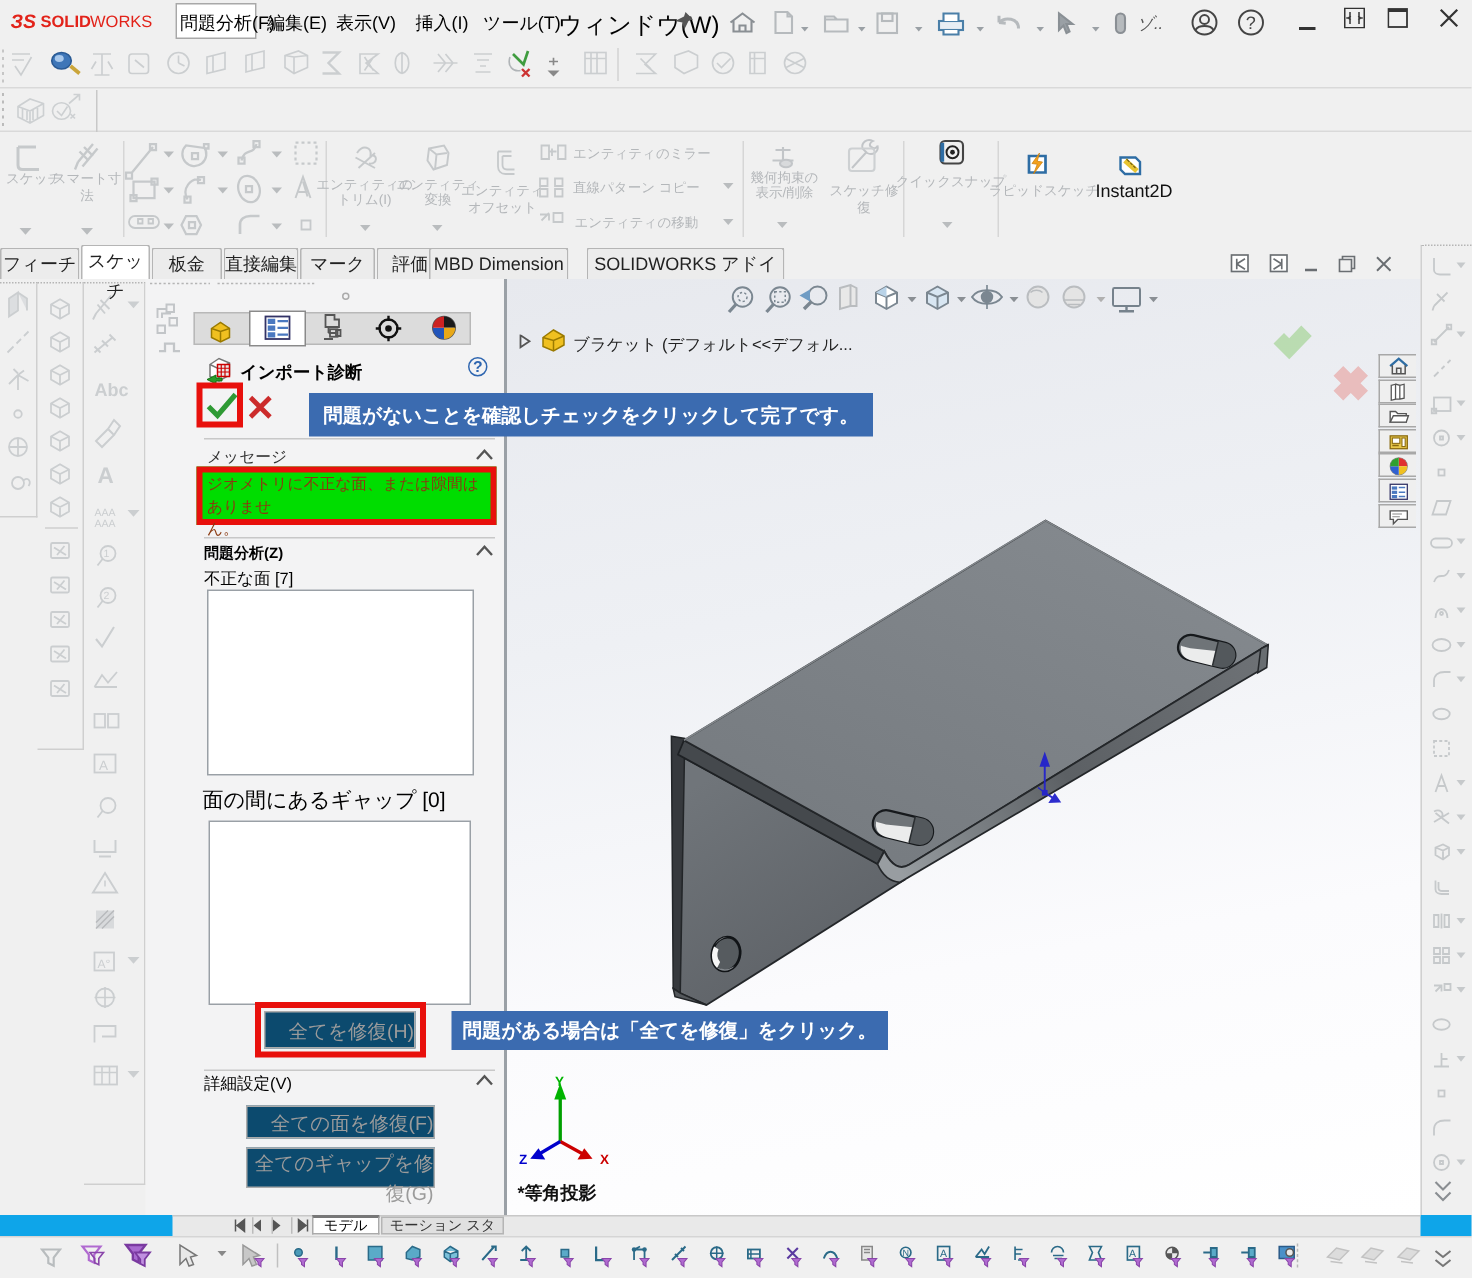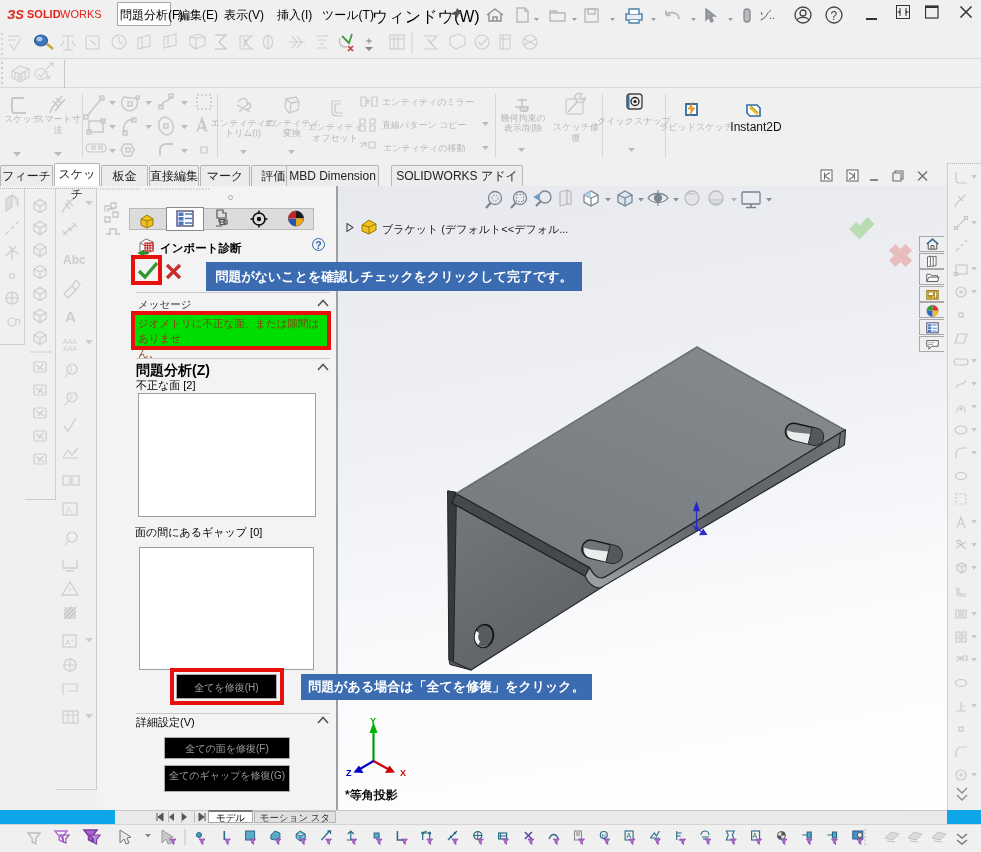--- a/index.html
+++ b/index.html
@@ -243,21 +243,21 @@
    <path d="M50 11 L58 11" stroke-width="1.6"></path>
    <path d="M73 4 L73 12 L81 12 L81 4 Z M75 4 L75 2 L83 2 L83 10 L81 10"></path>
    <path d="M98 2.5 L107 11.5 M107 2.5 L98 11.5" stroke-width="1.3"></path>
   </g>
  </svg>
 </div>
 <style>
 .tab{top:3px;height:21px;background:#ececec;border:1px solid #b5b5b5;border-bottom:none;font-size:12px;color:#222;text-align:center;line-height:20px;border-radius:2px 2px 0 0}
 .tab.active{background:#fff;top:1px;height:23px;z-index:3}
 .tip{background:#3b6bb0;color:#fff;font-size:13px;font-weight:bold;text-align:center;z-index:40}
-.btn{background:#000000;border:1px solid #ababab;color:#9b9b9b;font-size:10px;text-align:center}
+.btn{background:#0c4a6e;border:1px solid #ababab;color:#9b9b9b;font-size:13px;text-align:right}
 </style>
 
 <div class="ab" id="main" style="left:0;top:186px;width:981px;height:638px;background:#f0f0f0">
 
  <div class="ab" style="left:0;top:2px;width:25px;height:157px;border-right:1px solid #cfcfcf;border-bottom:1px solid #cfcfcf;border-top:1px dotted #b5b5b5"></div>
  <div class="ab" style="left:25px;top:2px;width:31px;height:312px;border-right:1px solid #cfcfcf;border-bottom:1px solid #cfcfcf;border-top:1px dotted #b5b5b5"></div>
  <div class="ab" style="left:56px;top:2px;width:41px;height:602px;border-right:1px solid #cfcfcf;border-bottom:1px solid #cfcfcf;border-top:1px dotted #b5b5b5"></div>
  <svg class="ab" style="left:0;top:0" width="97" height="620" viewBox="0 0 97 620" id="leftcols">
         <g fill="none" stroke="#cbced0" stroke-width="1.2">
           <path d="M6 13 L12 9 L12 21 L6 25 Z M12 9 L18 13 L18 21" fill="#dcdee0"></path>
@@ -426,27 +426,27 @@
         <path d="M2 2 L15 15 M15 2 L2 15" stroke="#cc2b2b" stroke-width="3.2"></path>
       </svg>
  <div class="ab tip" style="left:206px;top:76px;width:376px;height:29px;line-height:29px">問題がないことを確認しチェックをクリックして完了です。</div>
  <div class="ab" style="left:136px;top:105.5px;width:194px;height:1px;background:#c8c8c8"></div>
  <div class="tx" style="left:138px;top:112px;font-size:10.5px;color:#333">メッセージ</div>
  <svg class="ab" style="left:317px;top:113px" width="12" height="8" viewBox="0 0 12 8">
         <path d="M1 7 L6 1.5 L11 7" fill="none" stroke="#555" stroke-width="1.6"></path>
       </svg>
  <div class="ab" style="left:131px;top:125px;width:200px;height:39px;background:#0d0;border:4px solid #e8100c;color:#8a3a10;font-size:10.5px;line-height:15px;padding:1px 3px">ジオメトリに不正な面、または隙間はありませ<br>ん。</div>
  <div class="ab" style="left:136px;top:171.5px;width:194px;height:1px;background:#c8c8c8"></div>
- <div class="tx" style="left:136px;top:176px;font-size:14px;font-weight:bold;color:#000">問題分析(Z)</div>
+ <div class="tx" style="left:136px;top:176px;font-size:10px;font-weight:bold;color:#000">問題分析(Z)</div>
  <svg class="ab" style="left:317px;top:177px" width="12" height="8" viewBox="0 0 12 8">
         <path d="M1 7 L6 1.5 L11 7" fill="none" stroke="#555" stroke-width="1.6"></path>
       </svg>
- <div class="tx" style="left:136px;top:192px;font-size:11px;color:#000">不正な面 [2]</div>
+ <div class="tx" style="left:136px;top:192px;font-size:11px;color:#000">不正な面 [7]</div>
  <div class="ab" style="left:138px;top:207px;width:178px;height:124px;background:#fff;border:1px solid #9aa0a6"></div>
- <div class="tx" style="left:135px;top:339px;font-size:11px;color:#000">面の間にあるギャップ [0]</div>
+ <div class="tx" style="left:135px;top:339px;font-size:14px;color:#000">面の間にあるギャップ [0]</div>
  <div class="ab" style="left:139px;top:361px;width:175px;height:123px;background:#fff;border:1px solid #9aa0a6"></div>
  <div class="ab" style="left:170px;top:482px;width:114px;height:37px;border:4px solid #e8100c"></div>
  <div class="ab btn" style="left:176px;top:488px;width:101px;height:25px;line-height:25px">全てを修復(H)</div>
  <div class="ab tip" style="left:301px;top:488px;width:291px;height:26px;line-height:26px">問題がある場合は「全てを修復」をクリック。</div>
  <div class="ab" style="left:136px;top:526.5px;width:194px;height:1px;background:#c8c8c8"></div>
  <div class="tx" style="left:136px;top:529px;font-size:11px;font-weight:normal;color:#000">詳細設定(V)</div>
  <svg class="ab" style="left:317px;top:530px" width="12" height="8" viewBox="0 0 12 8">
         <path d="M1 7 L6 1.5 L11 7" fill="none" stroke="#555" stroke-width="1.6"></path>
       </svg>
  <div class="ab btn" style="left:164px;top:551px;width:126px;height:22px;line-height:22px">全ての面を修復(F)</div>

